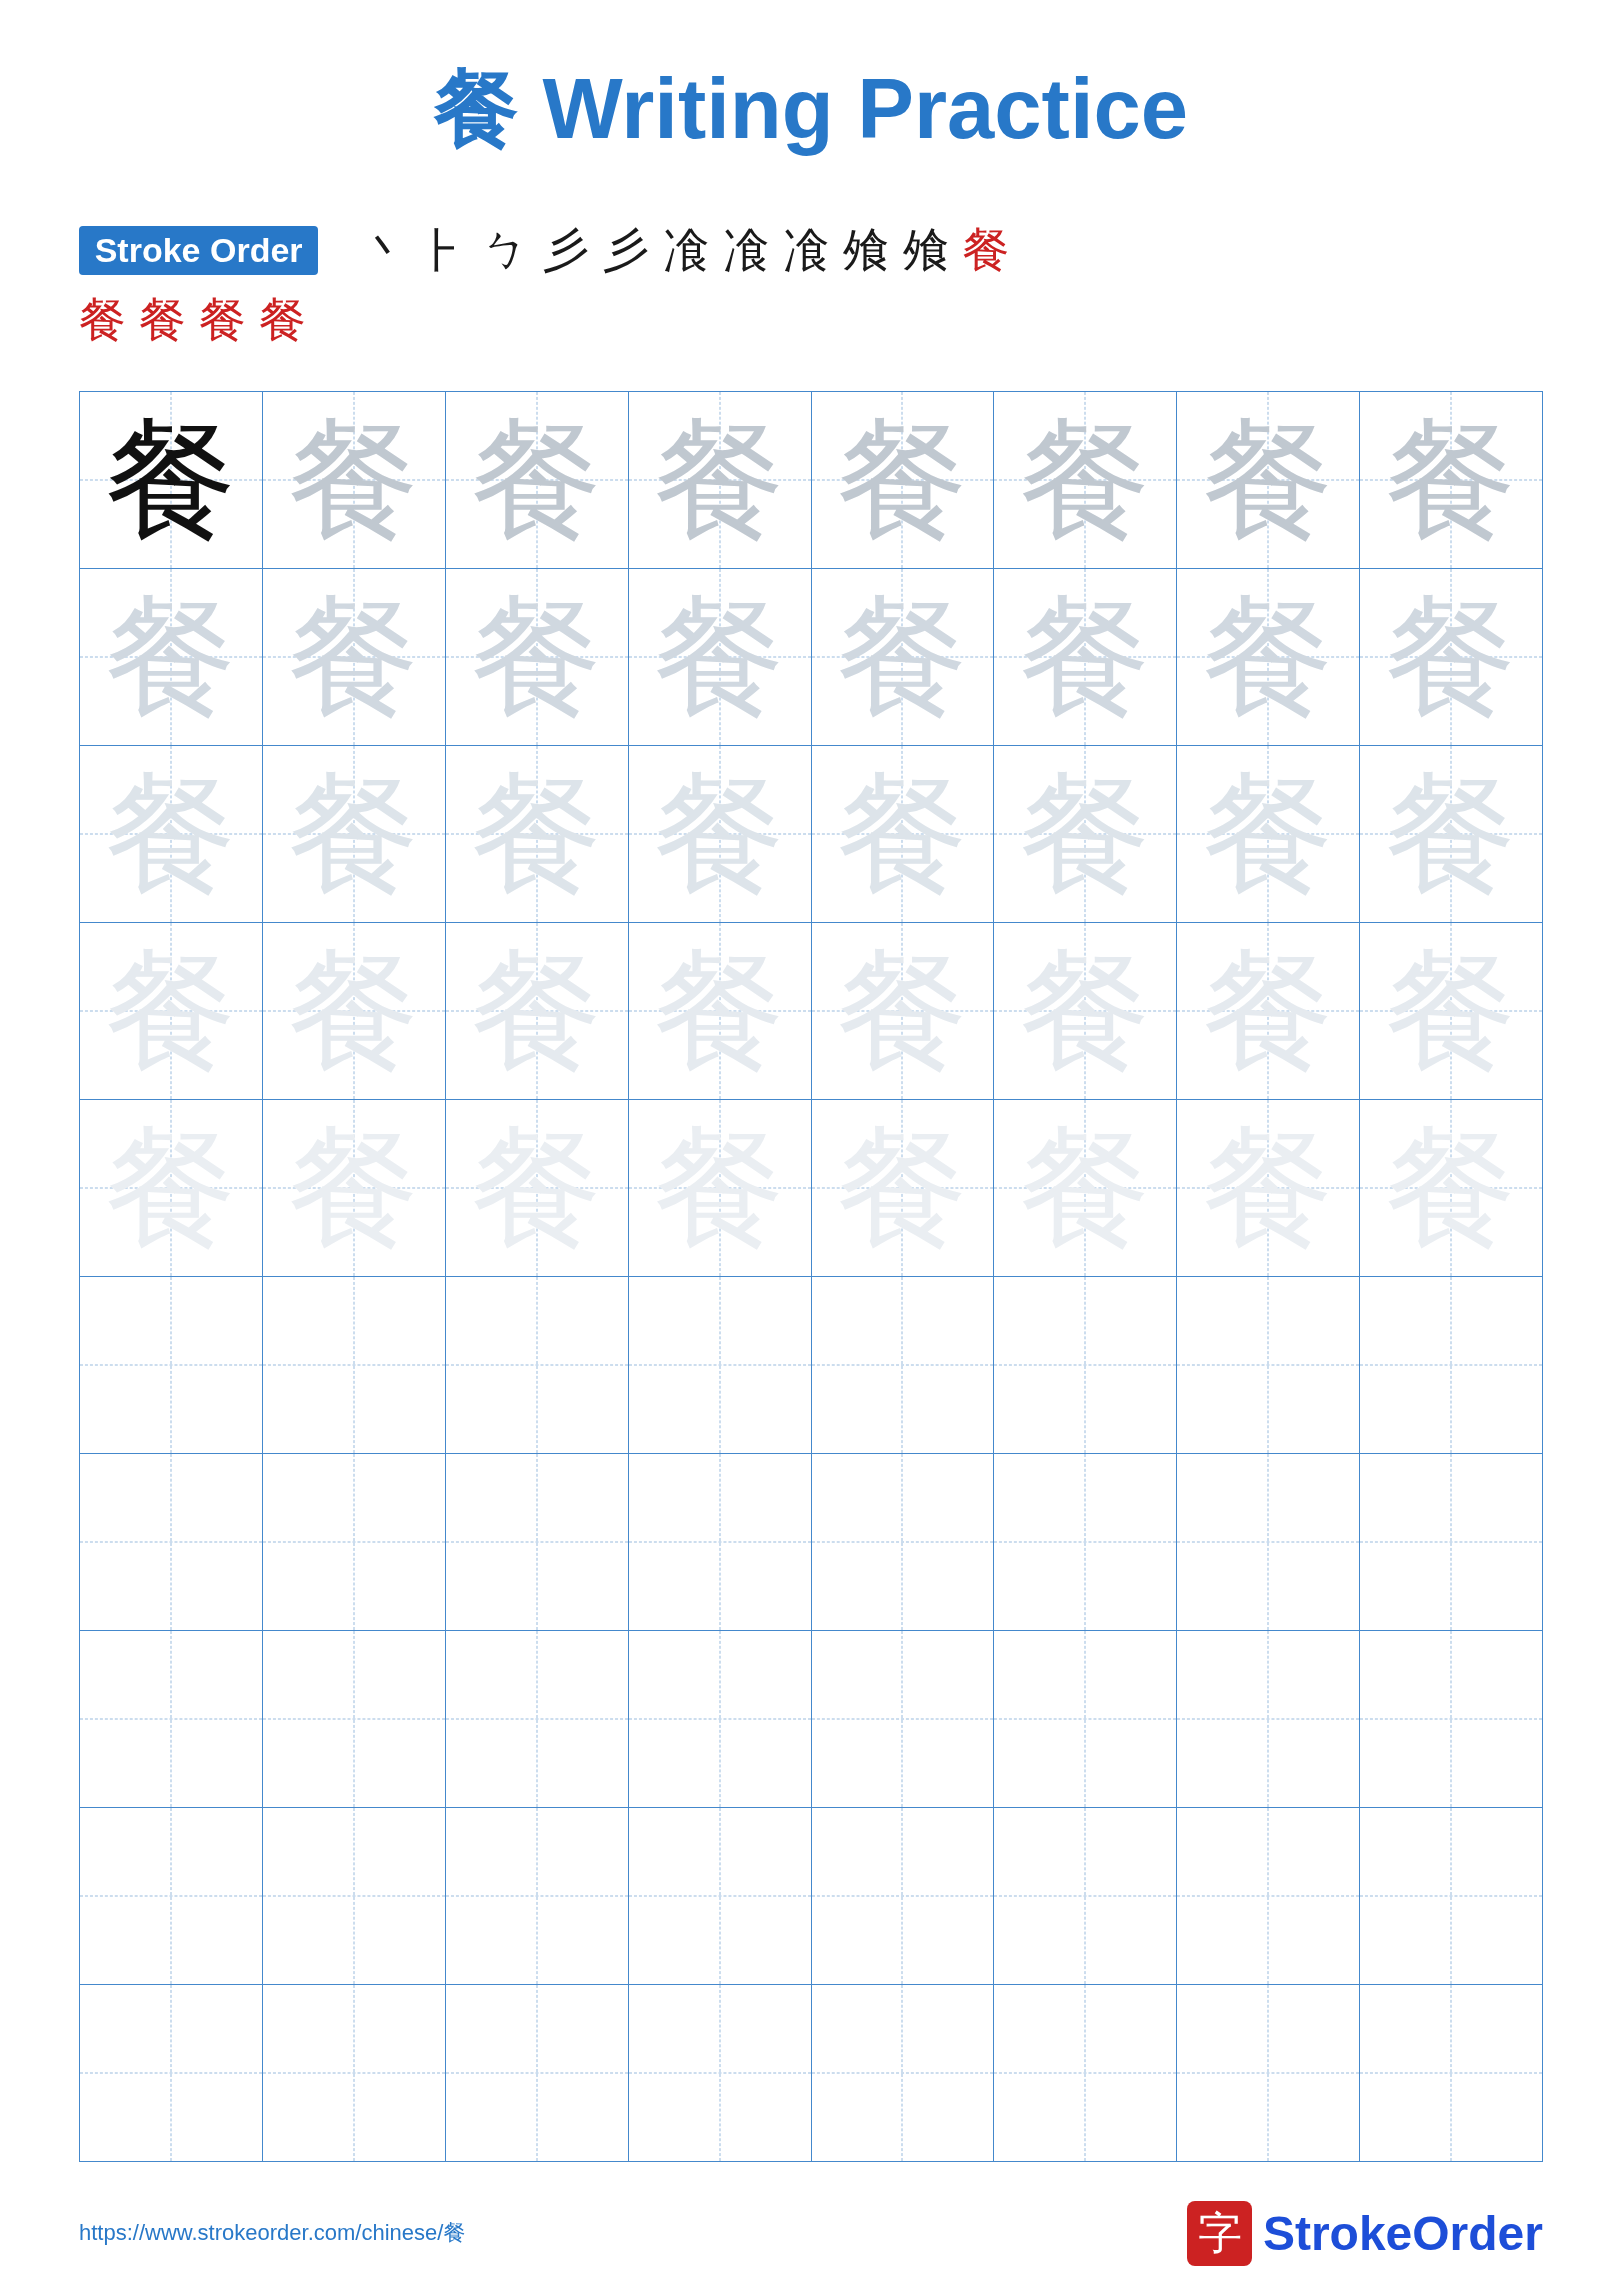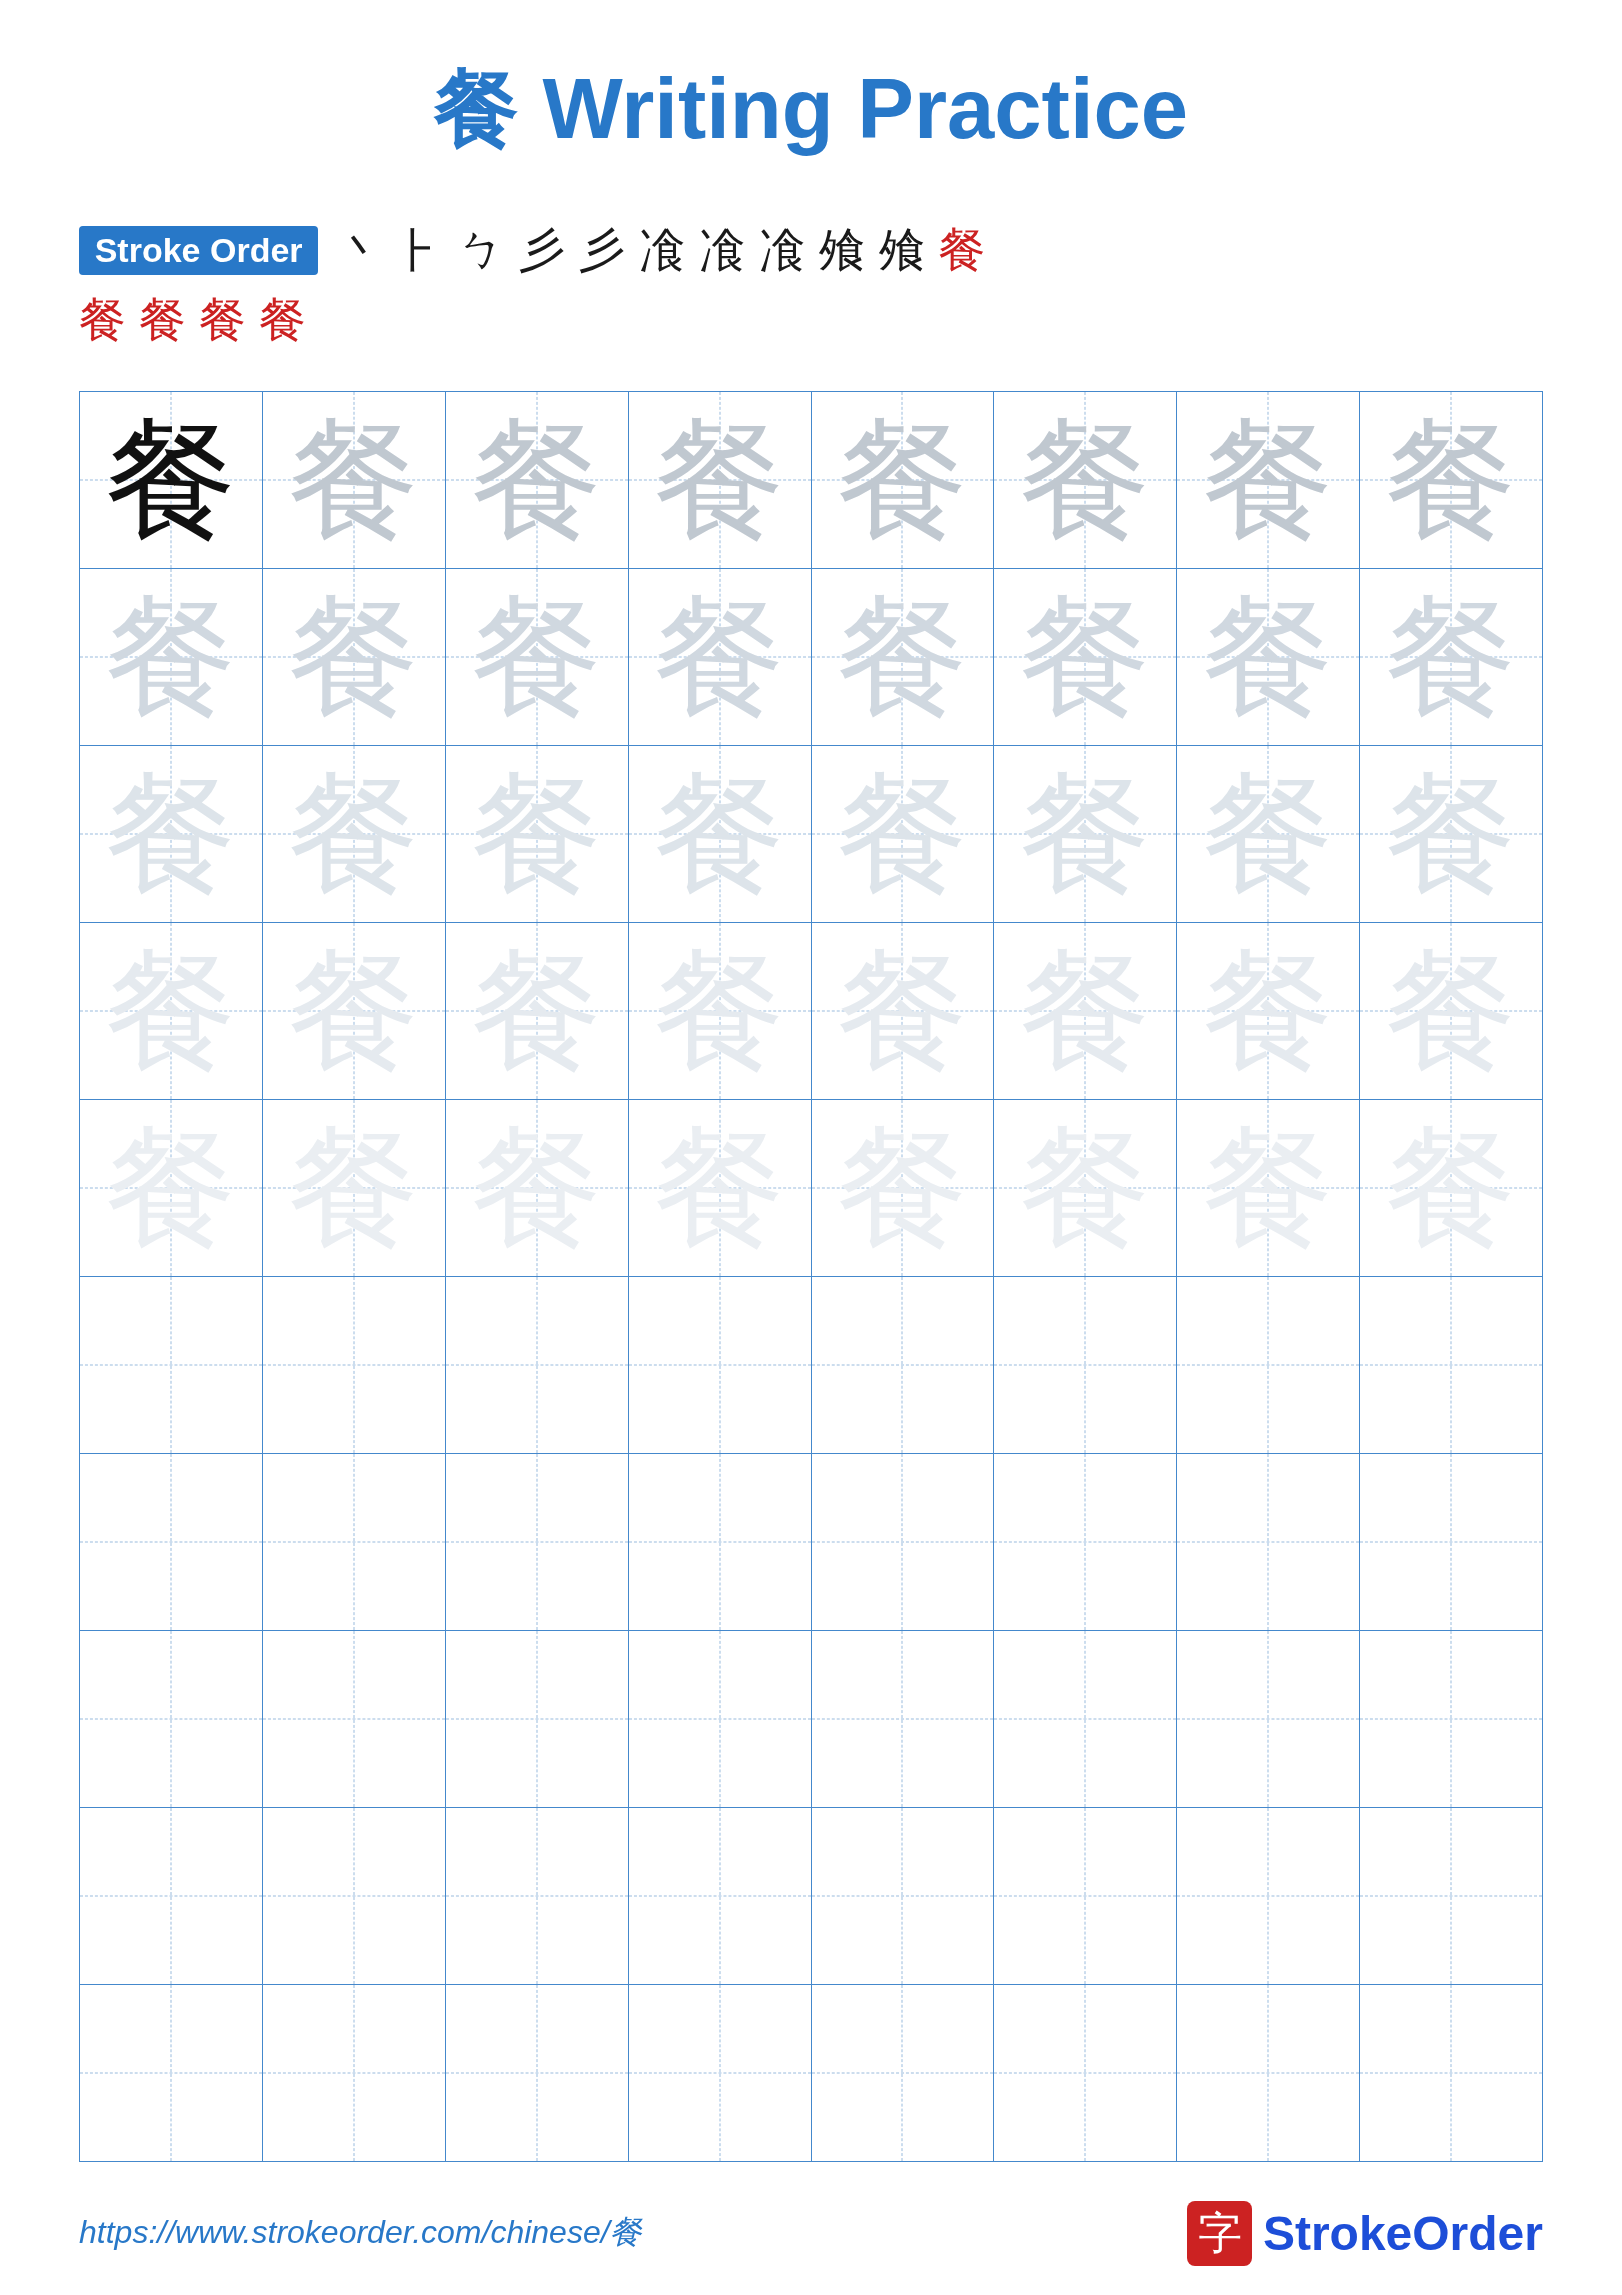--- a/index.html
+++ b/index.html
@@ -31,20 +31,21 @@
     .stroke-order-section {
       width: 100%;
       margin-bottom: 39px;
     }
 
     .stroke-order-row {
       display: flex;
       align-items: center;
       flex-wrap: wrap;
       margin-bottom: 6.5px;
+      gap: 24px;
     }
 
     .stroke-order-badge {
       background: #2878c8;
       color: white;
       font-size: 34px;
       font-weight: bold;
       padding: 5.2px 15.7px;
       border-radius: 3.9px;
       margin-right: 19.6px;
@@ -151,24 +152,23 @@
 
     .footer {
       width: 100%;
       display: flex;
       justify-content: space-between;
       align-items: center;
       margin-top: 39px;
     }
 
     .footer-url {
-      font-size: 32px;
+      font-size: 22px;
       color: #2878c8;
       text-decoration: none;
-      font-style: italic;
     }
 
     .footer-logo {
       display: flex;
       align-items: center;
       gap: 10.5px;
     }
 
     .footer-logo-icon {
       width: 65px;

